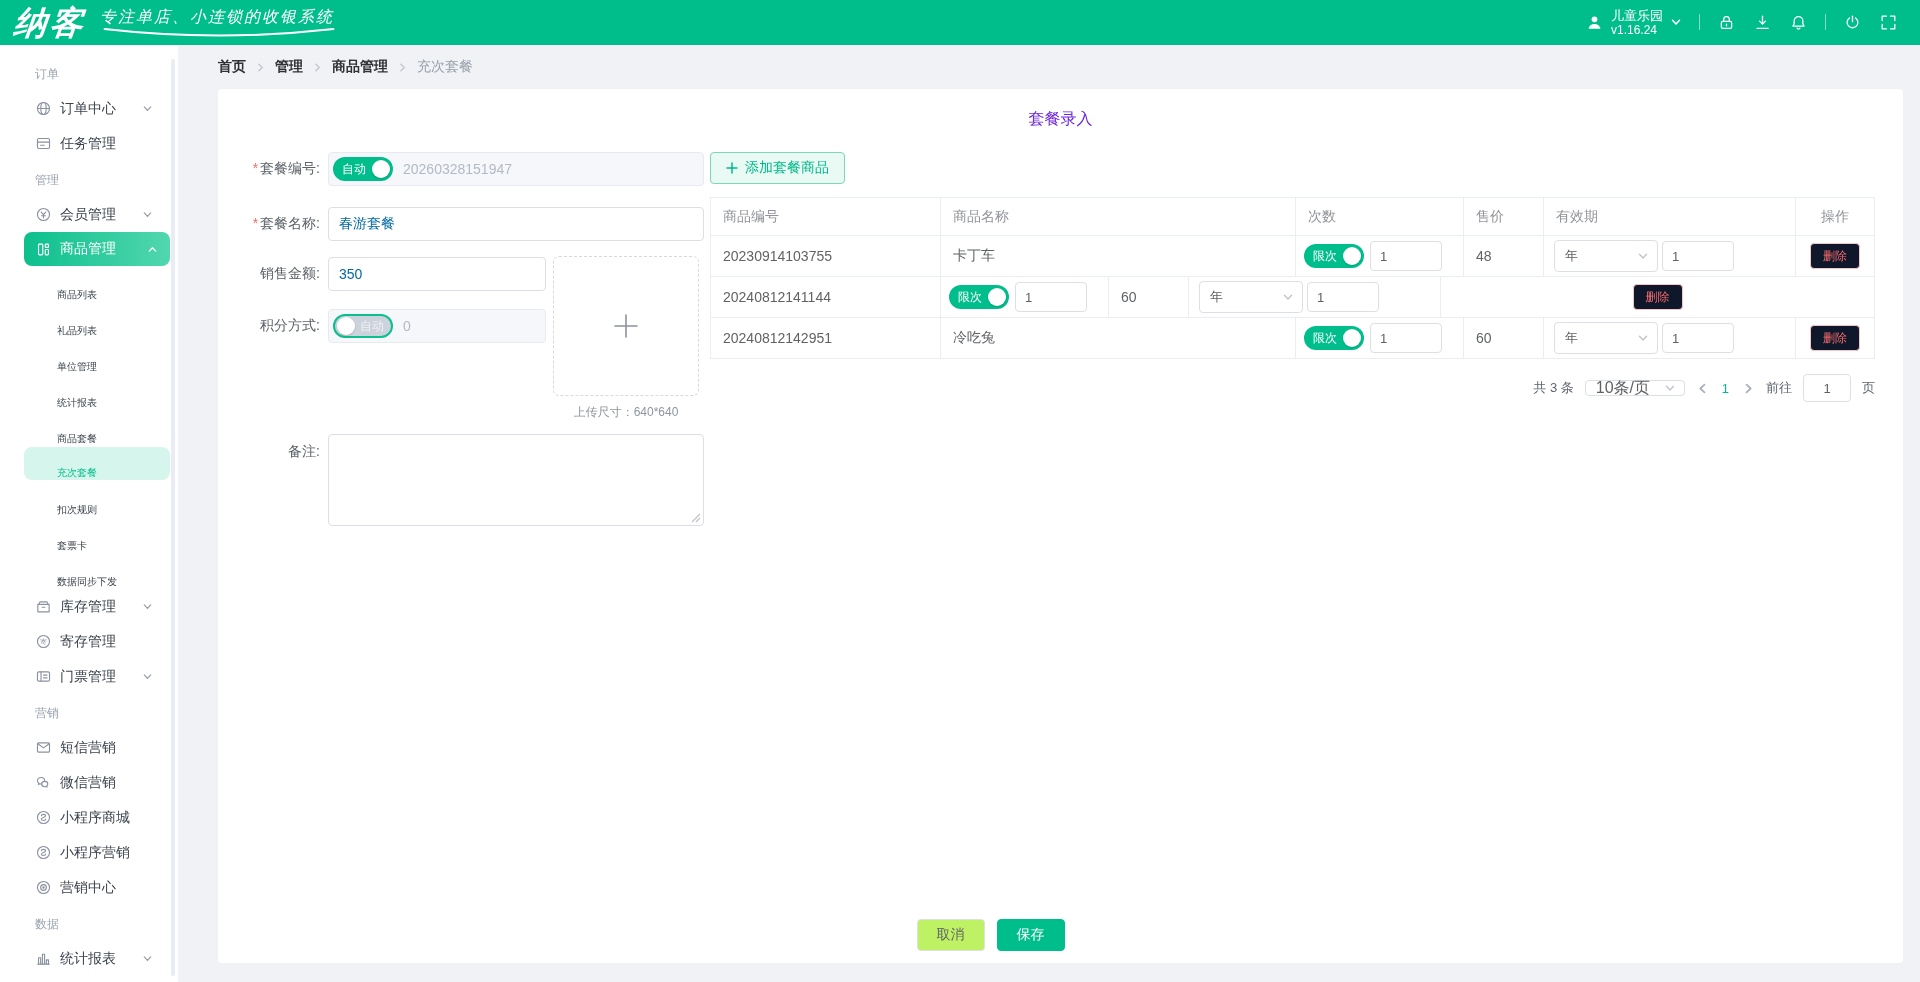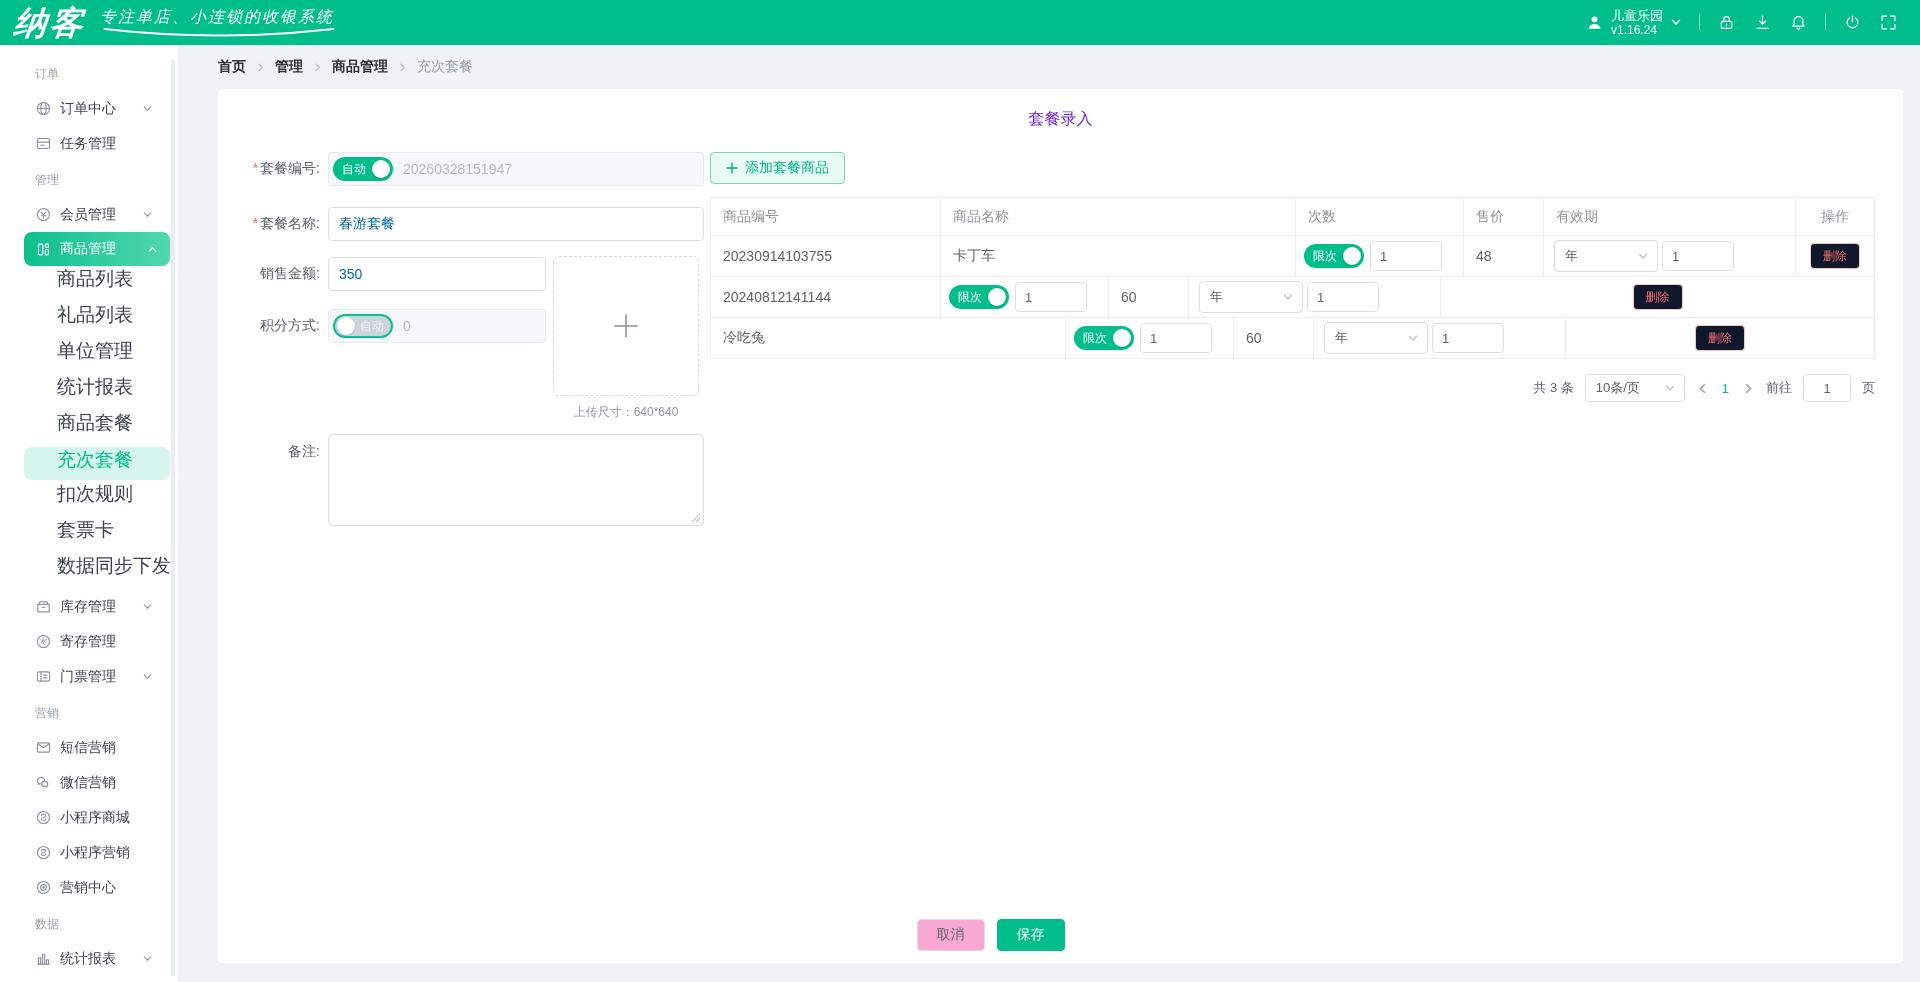--- a/index.html
+++ b/index.html
@@ -34,21 +34,21 @@
   .side-item { height:35px; display:flex; align-items:center; padding-left:35px; font-size:14px; color:#3c434d; cursor:pointer; }
   .side-item .sicon { width:17px; height:17px; margin-right:8px; color:#8a919f; flex:none; }
   .sicon path, .sicon rect, .sicon circle, .sicon ellipse { fill:none; stroke:currentColor; stroke-width:1.6; stroke-linecap:round; stroke-linejoin:round; }
   .side-item .chev { width:11px; height:11px; margin-left:auto; margin-right:25px; color:#99a0ab; }
   .chev path { fill:none; stroke:currentColor; stroke-width:1.4; stroke-linecap:round; stroke-linejoin:round; }
   .chev.up { transform:rotate(180deg); }
   .side-item.active-parent { margin:0 8px 0 24px; padding-left:11px; height:34px; border-radius:8px;
       background:linear-gradient(90deg,#0dbf8d,#52d7ae); color:#fff; }
   .side-item.active-parent .sicon, .side-item.active-parent .chev { color:#fff; }
   .side-item.active-parent .chev { margin-right:12px; }
-  .child-item { height:36px; display:flex; align-items:flex-start; padding-left:57px; font-size:19px; color:#3c434d; cursor:pointer; }
+  .child-item { height:36px; display:flex; align-items:flex-end; padding-left:57px; font-size:10px; color:#3c434d; cursor:pointer; }
   .child-item.active { margin:1px 8px 1px 24px; padding-left:33px; height:33px; border-radius:8px; background:#d6f5ec; color:#00be8c; }
 
   
   .main { flex:1; display:flex; flex-direction:column; min-width:0; }
   .breadcrumb { height:44px; display:flex; align-items:center; padding-left:40px; gap:9px; font-size:14px; flex:none; }
   .crumb { font-weight:bold; color:#303133; cursor:pointer; }
   .crumb.current { font-weight:normal; color:#99a0ab; cursor:default; }
   .bc-sep { width:11px; height:11px; color:#c0c4cc; }
 
   .panel { flex:1; margin:0 17px 19px 40px; background:#fff; border-radius:4px; position:relative; padding:14px 24px; min-height:0; }
@@ -106,29 +106,29 @@
   .gap6 { margin-left:6px; } .gap4 { margin-left:4px; }
   .sel { height:32px; border:1px solid #dcdfe6; border-radius:4px; background:#fff; display:inline-flex; align-items:center;
       justify-content:space-between; padding:0 8px 0 10px; color:#606266; font-size:13px; cursor:pointer; flex:none; }
   .sel .chevd { width:12px; height:12px; color:#c0c4cc; margin-left:6px; }
   .chevd path { fill:none; stroke:currentColor; stroke-width:1.4; stroke-linecap:round; stroke-linejoin:round; }
   .sel-year { width:104px; }
   .del-btn { height:26px; padding:0 12px; background:#0f172a; border:1px solid #fbc4c4; color:#f56c6c; font-size:12px; border-radius:4px; cursor:pointer; font-family:inherit; }
 
   .pg-wrap { width:1165px; max-width:100%; display:flex; justify-content:flex-end; margin-top:15px; }
   .pagination { display:flex; align-items:center; gap:11px; font-size:13px; color:#5f6setColor570; color:#5f6570; }
-  .sel-size { width:100px; height:28px; font-size:13px;align-items:center; }
+  .sel-size { width:100px; height:16px; font-size:16px;align-items:center; }
   .pg-arrow { width:13px; height:13px; color:#aab0b9; cursor:pointer; }
   .pg-arrow path { fill:none; stroke:currentColor; stroke-width:1.6; stroke-linecap:round; stroke-linejoin:round; }
   .pg-num { color:#00be8c; cursor:pointer; padding:0 2px; }
   .goto-input { width:48px; height:28px; border:1px solid #dcdfe6; border-radius:4px; text-align:center; font-size:13px; color:#606266; outline:none; font-family:inherit; }
 
   .footer-actions { position:absolute; left:50%; bottom:12px; transform:translateX(calc(-50% - 70px)); display:flex; gap:12px; }
   .btn { height:32px; padding:0 19px; border-radius:4px; font-size:14px; display:flex; align-items:center; cursor:pointer; font-family:inherit; }
-  .btn-cancel { background:#f9a8d4; border:1px solid #dcdfe6; color:#606266; }
+  .btn-cancel { background:#bef264; border:1px solid #dcdfe6; color:#606266; }
   .btn-save { background:#00be8c; border:1px solid #00be8c; color:#fff; }
 </style>
 </head>
 <body>
 
 <div class="app">
 
   <div class="header">
     <div class="logo">纳客</div>
     <div class="tagline">
@@ -488,20 +488,21 @@
                       </svg>
                     </span>
                   <input class="num-input gap4" value="1" style="">
                 </div>
                 <div class="td c6">
                   <button class="del-btn">删除</button>
                 </div>
               </div>
 
               <div class="tr">
+                <div class="td c1">20240812142951</div>
                 <div class="td c2">冷吃兔</div>
                 <div class="td c3">
                   <span class="switch on">
                       <span class="sw-label">限次</span>
                       <span class="knob"></span>
                     </span>
                   <input class="num-input gap6" value="1" style="">
                 </div>
                 <div class="td c4">60</div>
                 <div class="td c5">

